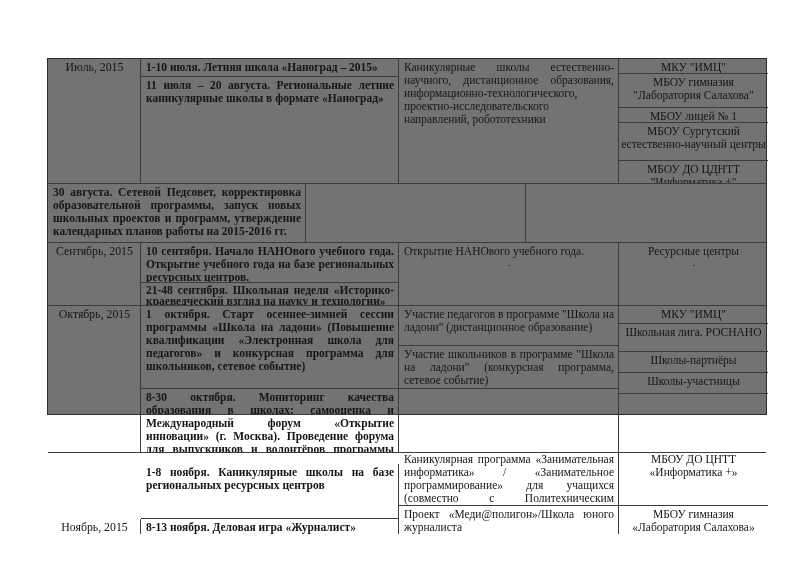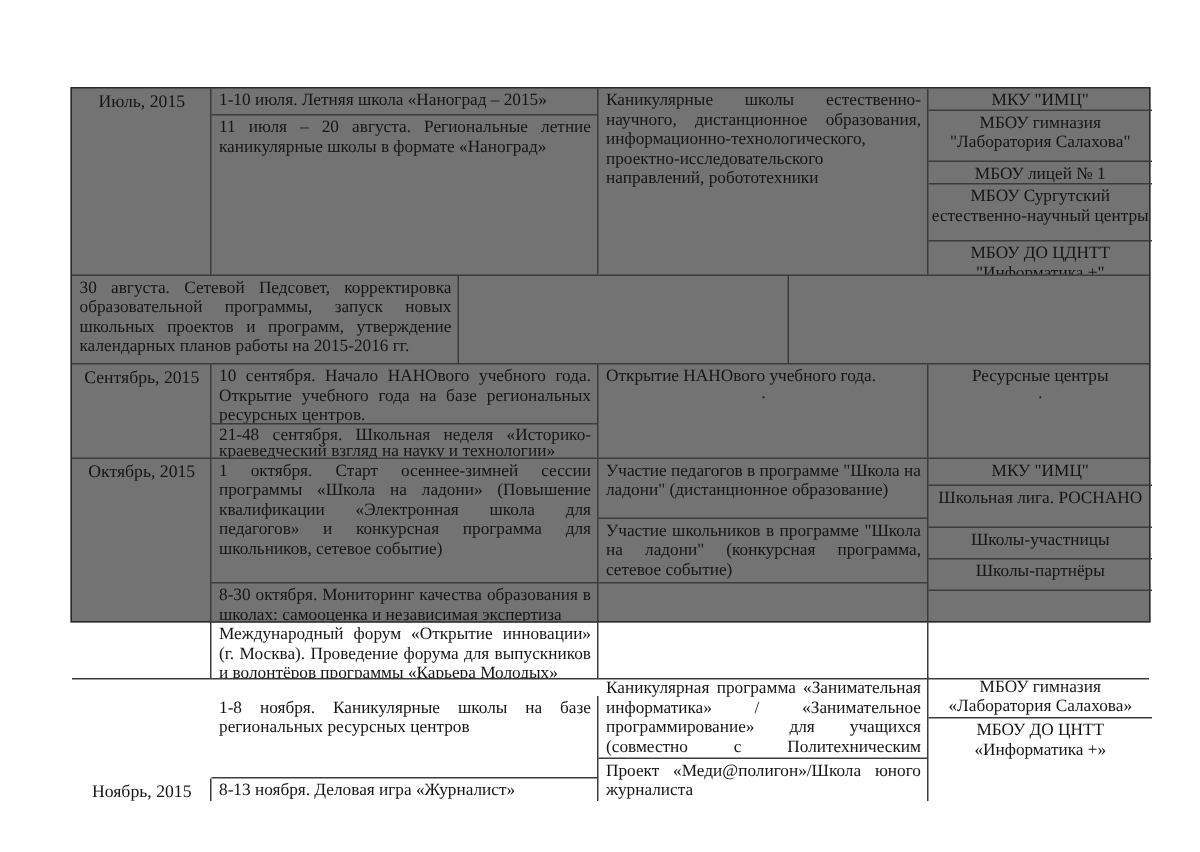--- a/index.html
+++ b/index.html
@@ -12,21 +12,21 @@
   .tbl{
     position:absolute;left:47px;top:58px;width:720px;height:357px;
     border:1.6px solid #2b2b2b;box-sizing:border-box;
     display:flex;flex-direction:column;background:#737373;
   }
   .rg{display:flex;box-sizing:border-box;border-bottom:1px solid #3c3c3c;flex:none;}
   .rg:last-child{border-bottom:none;align-items:flex-end;}
   .col{box-sizing:border-box;border-right:1px solid #3c3c3c;display:flex;flex-direction:column;flex:none;}
   .col:last-child{border-right:none;}
   .col-1{width:93px;}
-  .col-2{width:258px;}
+  .col-2{width:258px;font-weight:bold;}
   .col-3{width:220px;}
   .col-4{width:149px;}
   .c{
     box-sizing:border-box;border-bottom:1px solid #3c3c3c;flex:none;
     font-size:11.5px;line-height:13px;padding:2px 4px 0 5px;
     overflow:hidden;
   }
   .c:last-child{border-bottom:none;flex:1 1 auto;}
   .c.solo{border-bottom:none;flex:1 1 auto;}
   .just{text-align:justify;}
@@ -104,37 +104,37 @@
       <div class="c just">Международный форум «Открытие инновации» (г. Москва). Проведение форума для выпускников и волонтёров программы «Карьера Молодых»</div>
     </div>
     <div class="col col-3">
       <div class="c just" style="height:40px">Участие педагогов в программе "Школа на ладони" (дистанционное образование)</div>
       <div class="c just" style="height:43px">Участие школьников в программе "Школа на ладони" (конкурсная программа, сетевое событие)</div>
       <div class="c"></div>
     </div>
     <div class="col col-4">
       <div class="c ctr" style="height:18px">МКУ "ИМЦ"</div>
       <div class="c ctr" style="height:28px">Школьная лига. РОСНАНО</div>
+      <div class="c ctr" style="height:21px">Школы-партнёры</div>
       <div class="c ctr" style="height:21px">Школы-участницы</div>
-      <div class="c ctr" style="height:21px">Школы-партнёры</div>
       <div class="c"></div>
     </div>
   </div>
 
   <div class="rg" style="height:81px">
     <div class="col col-1">
       <div class="c solo month">Ноябрь, 2015</div>
     </div>
     <div class="col col-2">
       <div class="c just" style="height:55px">1-8 ноября. Каникулярные школы на базе региональных ресурсных центров</div>
       <div class="c just">8-13 ноября. Деловая игра «Журналист»</div>
     </div>
     <div class="col col-3">
       <div class="c just" style="height:55px">Каникулярная программа «Занимательная информатика» / «Занимательное программирование» для учащихся (совместно с Политехническим институтом СурГУ)</div>
       <div class="c just">Проект «Меди@полигон»/Школа юного журналиста</div>
     </div>
     <div class="col col-4">
+      <div class="c ctr" style="height:55px">МБОУ ДО ЦНТТ «Информатика +»</div>
       <div class="c ctr">МБОУ гимназия «Лаборатория Салахова»</div>
-      <div class="c ctr" style="height:55px">МБОУ ДО ЦНТТ «Информатика +»</div>
     </div>
   </div>
 
 </div>
 
 </body></html>

